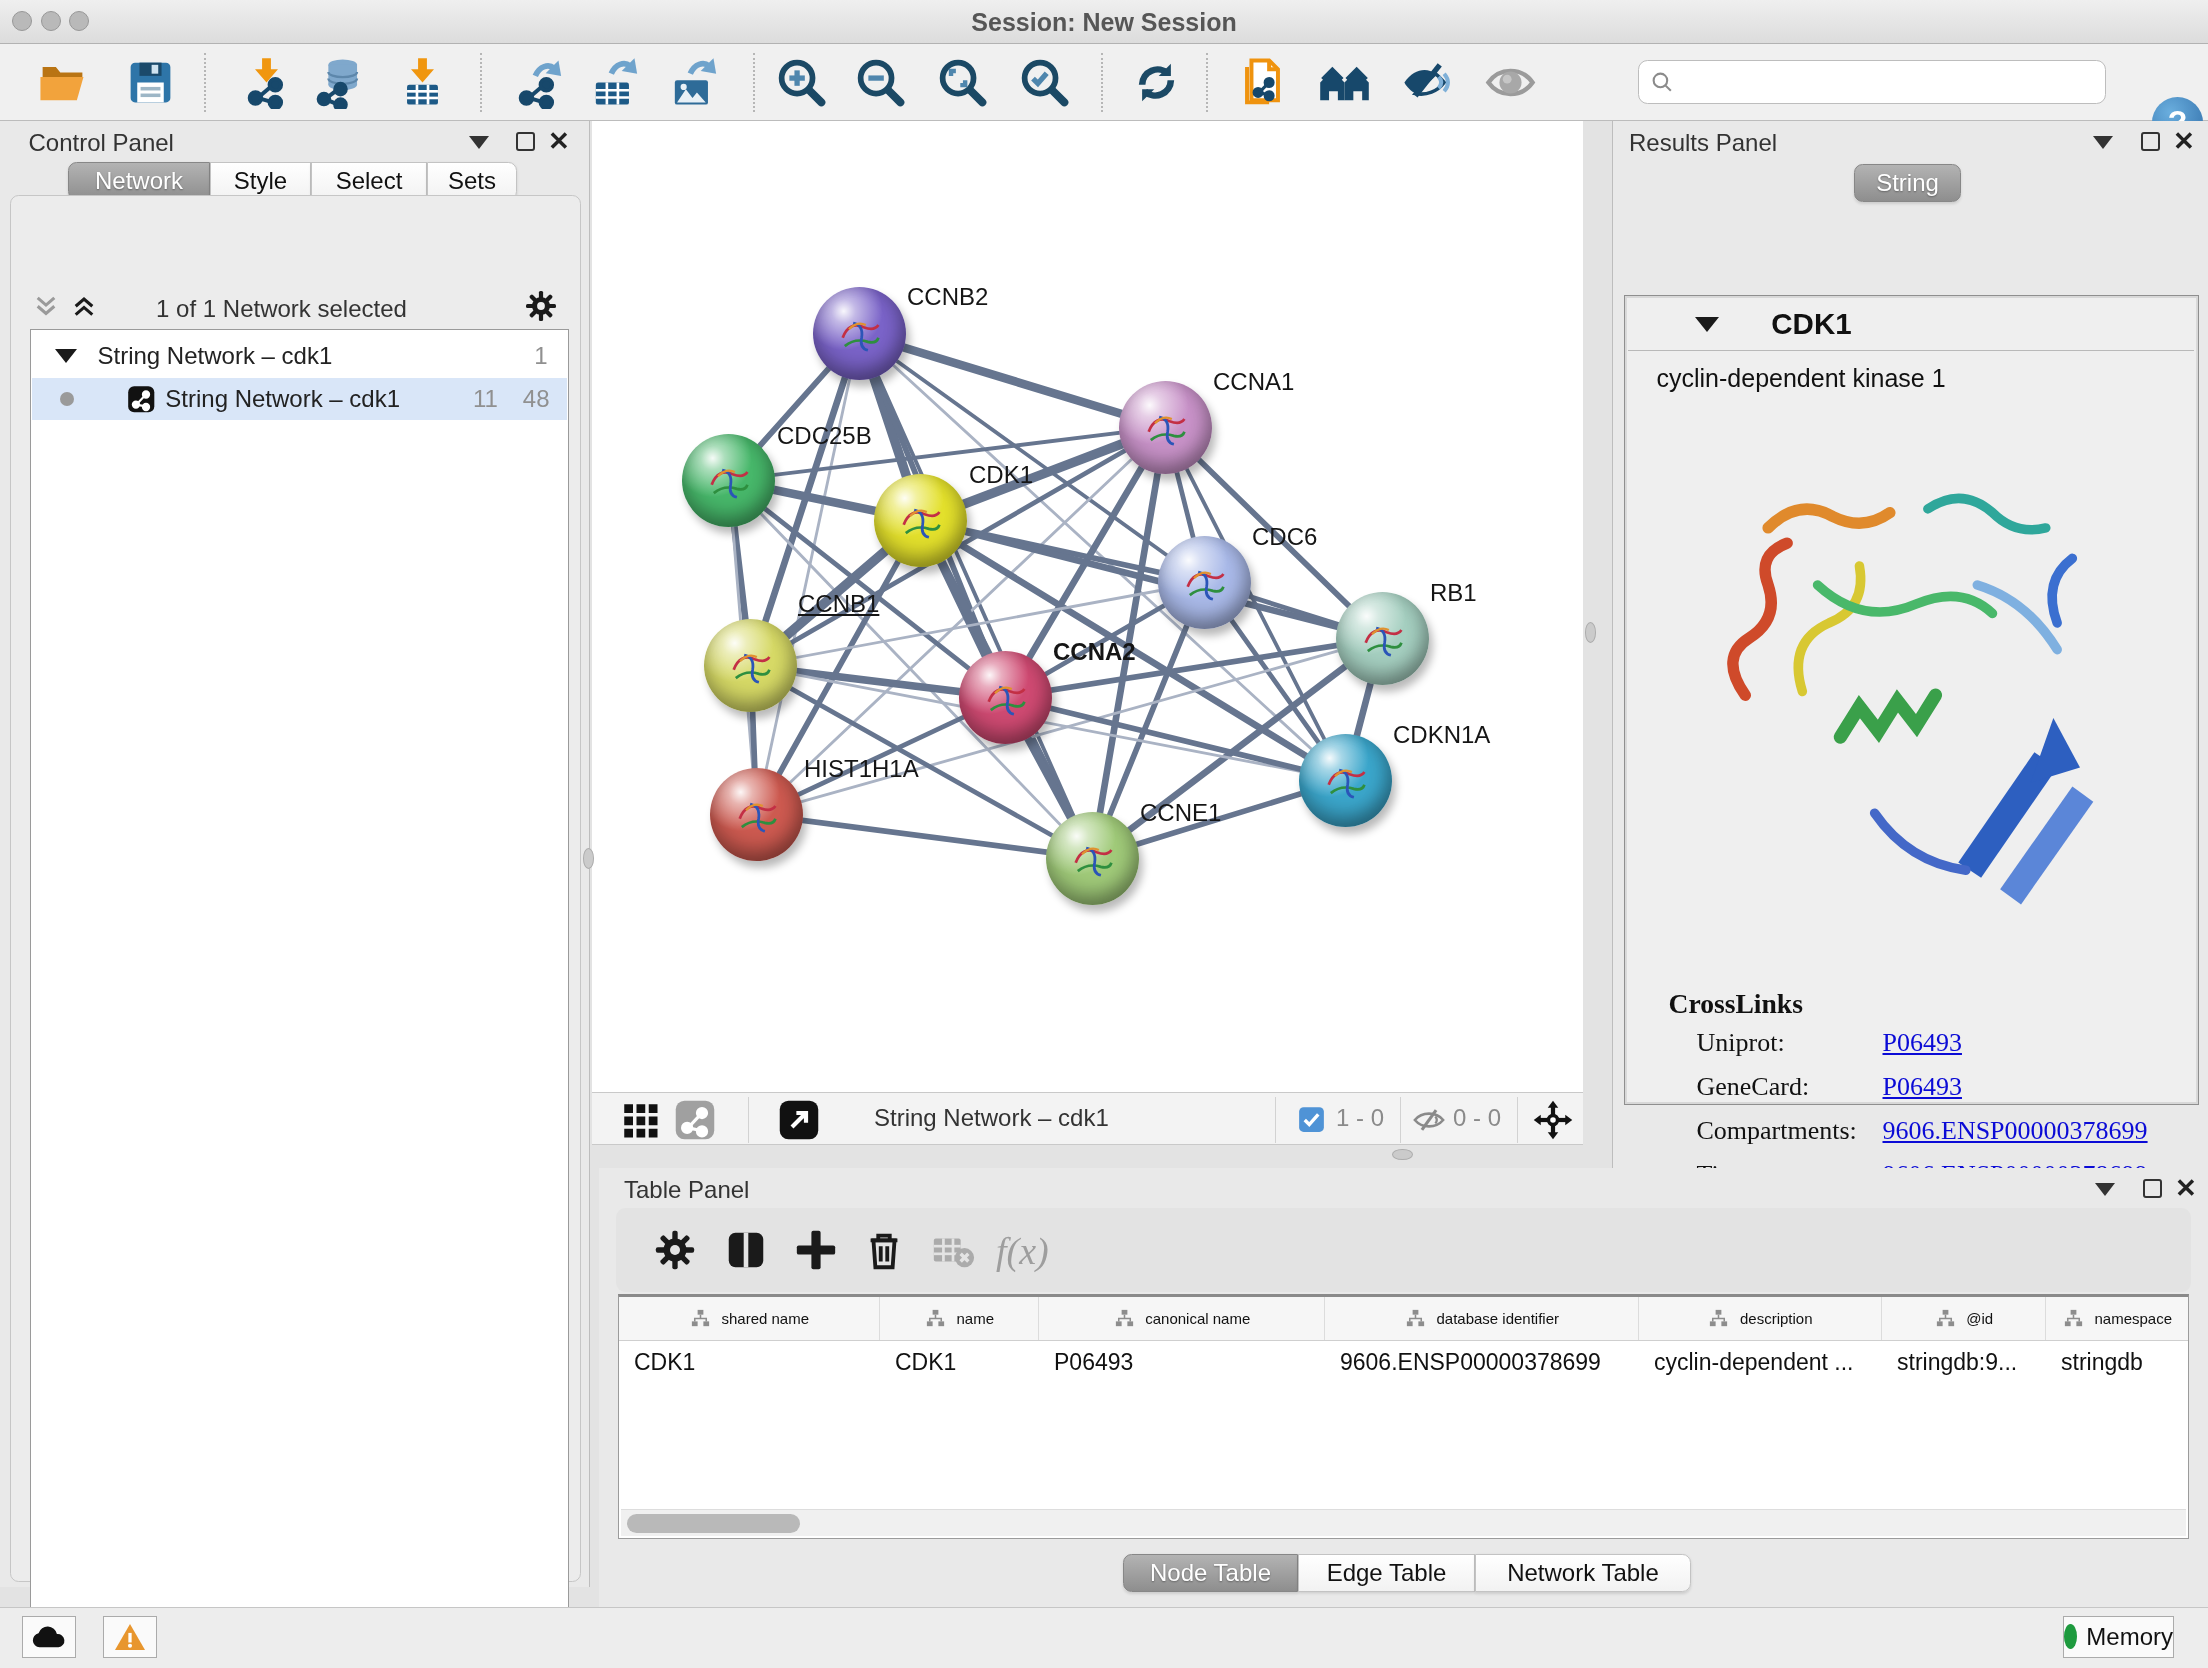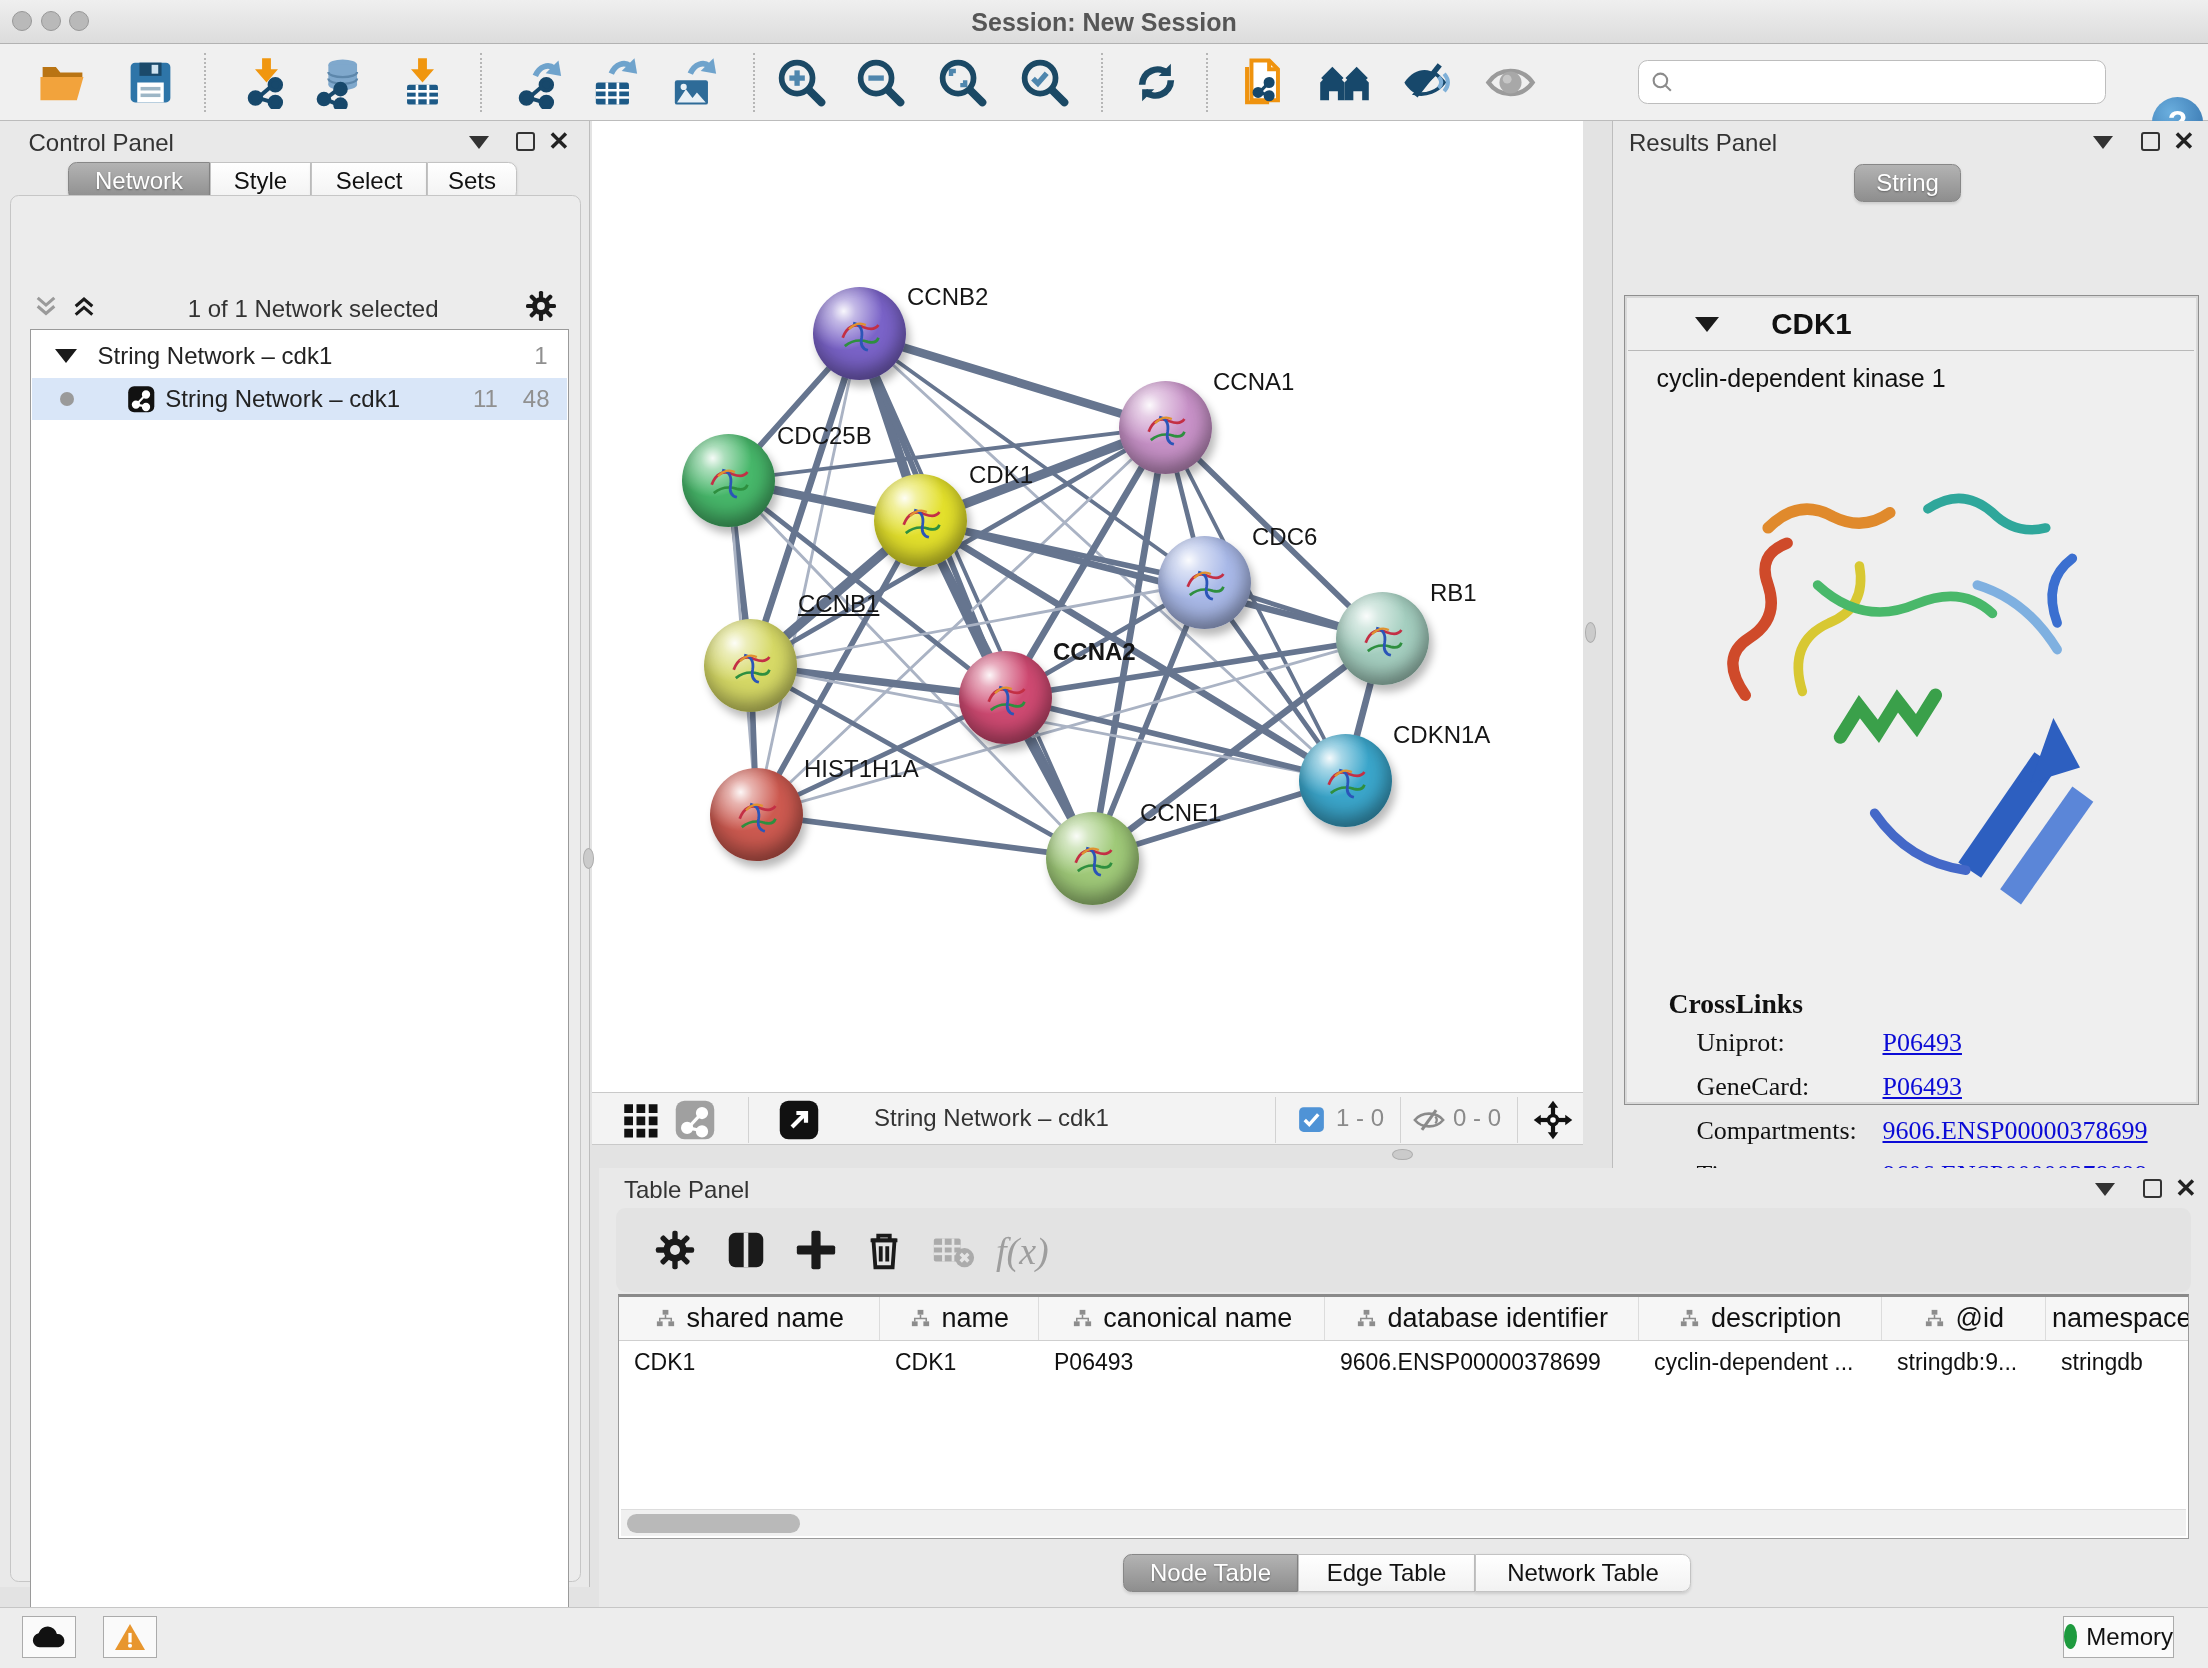--- a/index.html
+++ b/index.html
@@ -70,21 +70,21 @@
   .xl-link{color:#0b0bd6;text-decoration:underline}
 
   
   .table-panel{position:absolute;left:599px;top:1168px;width:1609px;height:439px;background:#e9e9e9}
   .tp-toolbar{position:absolute;left:17px;top:40px;width:1575px;height:84px;background:#e3e3e3;border-radius:9.5px}
   .tpi{position:absolute;top:19px;width:46px;height:46px}
   .tpi svg{width:100%;height:100%}
   .fx{position:absolute;top:21px;font-family:"Liberation Serif",serif;font-style:italic;font-size:38px;color:#9e9e9e}
   .tbl{position:absolute;left:19px;top:126px;width:1571px;height:245px;background:#fff;border:1.9px solid #9b9b9b;border-top:3.8px solid #8a8a8a}
   .tbl-head{display:flex;height:44px;background:#f6f6f6;border-bottom:1.9px solid #cfcfcf}
-  .th{display:flex;align-items:center;justify-content:center;gap:9.5px;font-size:27px;color:#111;border-right:1.9px solid #dcdcdc;overflow:hidden;white-space:nowrap}
+  .th{display:flex;align-items:center;justify-content:center;gap:9.5px;font-size:15px;color:#111;border-right:1.9px solid #dcdcdc;overflow:hidden;white-space:nowrap}
   .tr{display:flex;height:42px;align-items:center;font-size:23px;color:#111}
   .td{padding-left:15px;overflow:hidden;white-space:nowrap}
   .c0{width:261px}.c1{width:159px}.c2{width:286px}.c3{width:314px}.c4{width:243px}.c5{width:164px}.c6{flex:1}
   .hscroll{position:absolute;left:1.9px;bottom:1.9px;right:1.9px;height:27px;background:#f0f0f0;border-top:1px solid #ddd}
   .hthumb{position:absolute;left:5.7px;top:3.8px;width:173px;height:19px;background:#b9b9b9;border-radius:9.5px}
 
   
   .statusbar{position:absolute;left:0;top:1607px;width:2208px;height:61px;background:#ededed;border-top:1.9px solid #c6c6c6}
   .sq-btn{position:absolute;top:7.6px;width:54px;height:42px;background:#fafafa;border:1.9px solid #ababab;display:flex;align-items:center;justify-content:center}
   .memory-btn{position:absolute;left:2063px;top:7.6px;width:111px;height:42px;background:#fafafa;border:1.9px solid #ababab;display:flex;align-items:center;justify-content:center;gap:9.5px;font-size:24px;color:#111}
@@ -327,21 +327,21 @@
           <path d="M5 5l7 6 7-6"></path>
           <path d="M5 12l7 6 7-6"></path>
         </svg>
       </div>
     <div class="chev" style="left:57px">
       <svg viewBox="0 0 24 24" stroke="#1a1a1a" stroke-width="2.6" fill="none">
           <path d="M5 19l7-6 7 6"></path>
           <path d="M5 12l7-6 7 6"></path>
         </svg>
       </div>
-    <div class="phead" style="left:114px;top:99px;width:314px;text-align:right">1 of 1 Network selected</div>
+    <div class="phead" style="left:114px;top:99px;width:314px;text-align:center">1 of 1 Network selected</div>
     <div class="chev gear-small" style="left:512px;top:92px;width:36px;height:36px">
       <svg viewBox="0 0 24 24" fill="#1a1a1a">
           <rect x="10.6" y="2" width="2.8" height="20" rx="1"></rect>
           <rect x="10.6" y="2" width="2.8" height="20" rx="1" transform="rotate(45 12 12)"></rect>
           <rect x="10.6" y="2" width="2.8" height="20" rx="1" transform="rotate(90 12 12)"></rect>
           <rect x="10.6" y="2" width="2.8" height="20" rx="1" transform="rotate(135 12 12)"></rect>
           <circle cx="12" cy="12" r="6"></circle>
           <circle cx="12" cy="12" r="2.6" fill="#ececec"></circle>
         </svg>
       </div>

